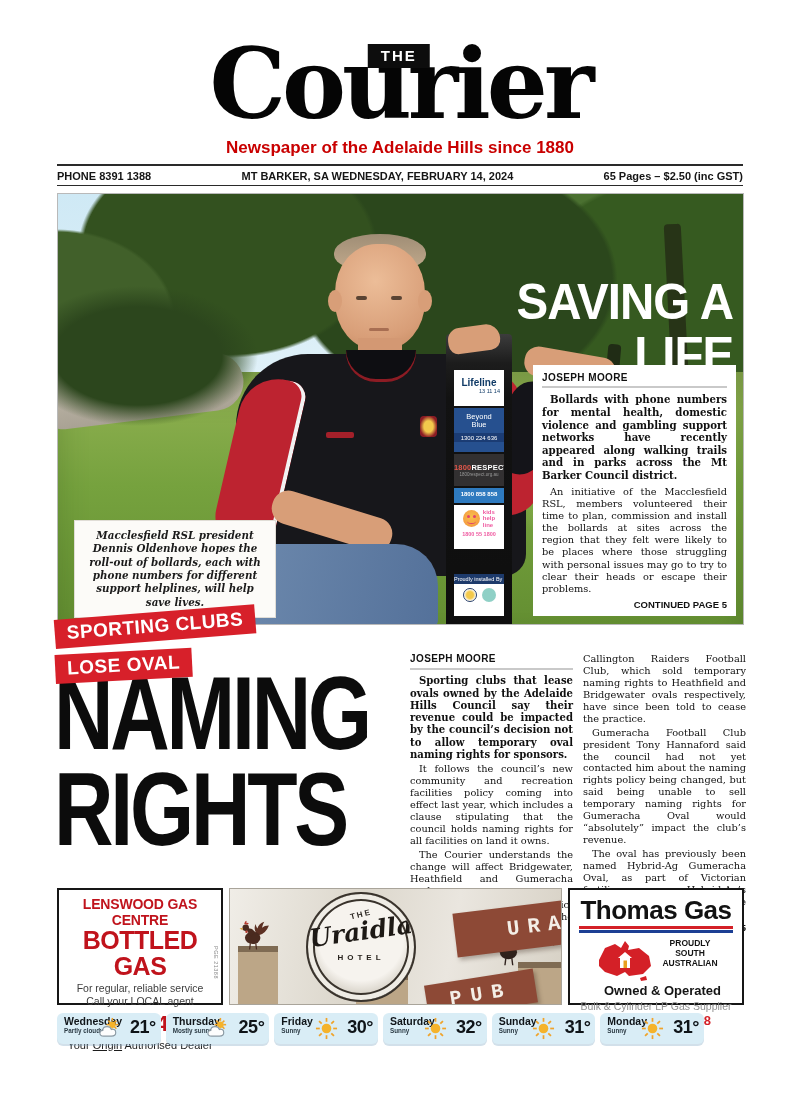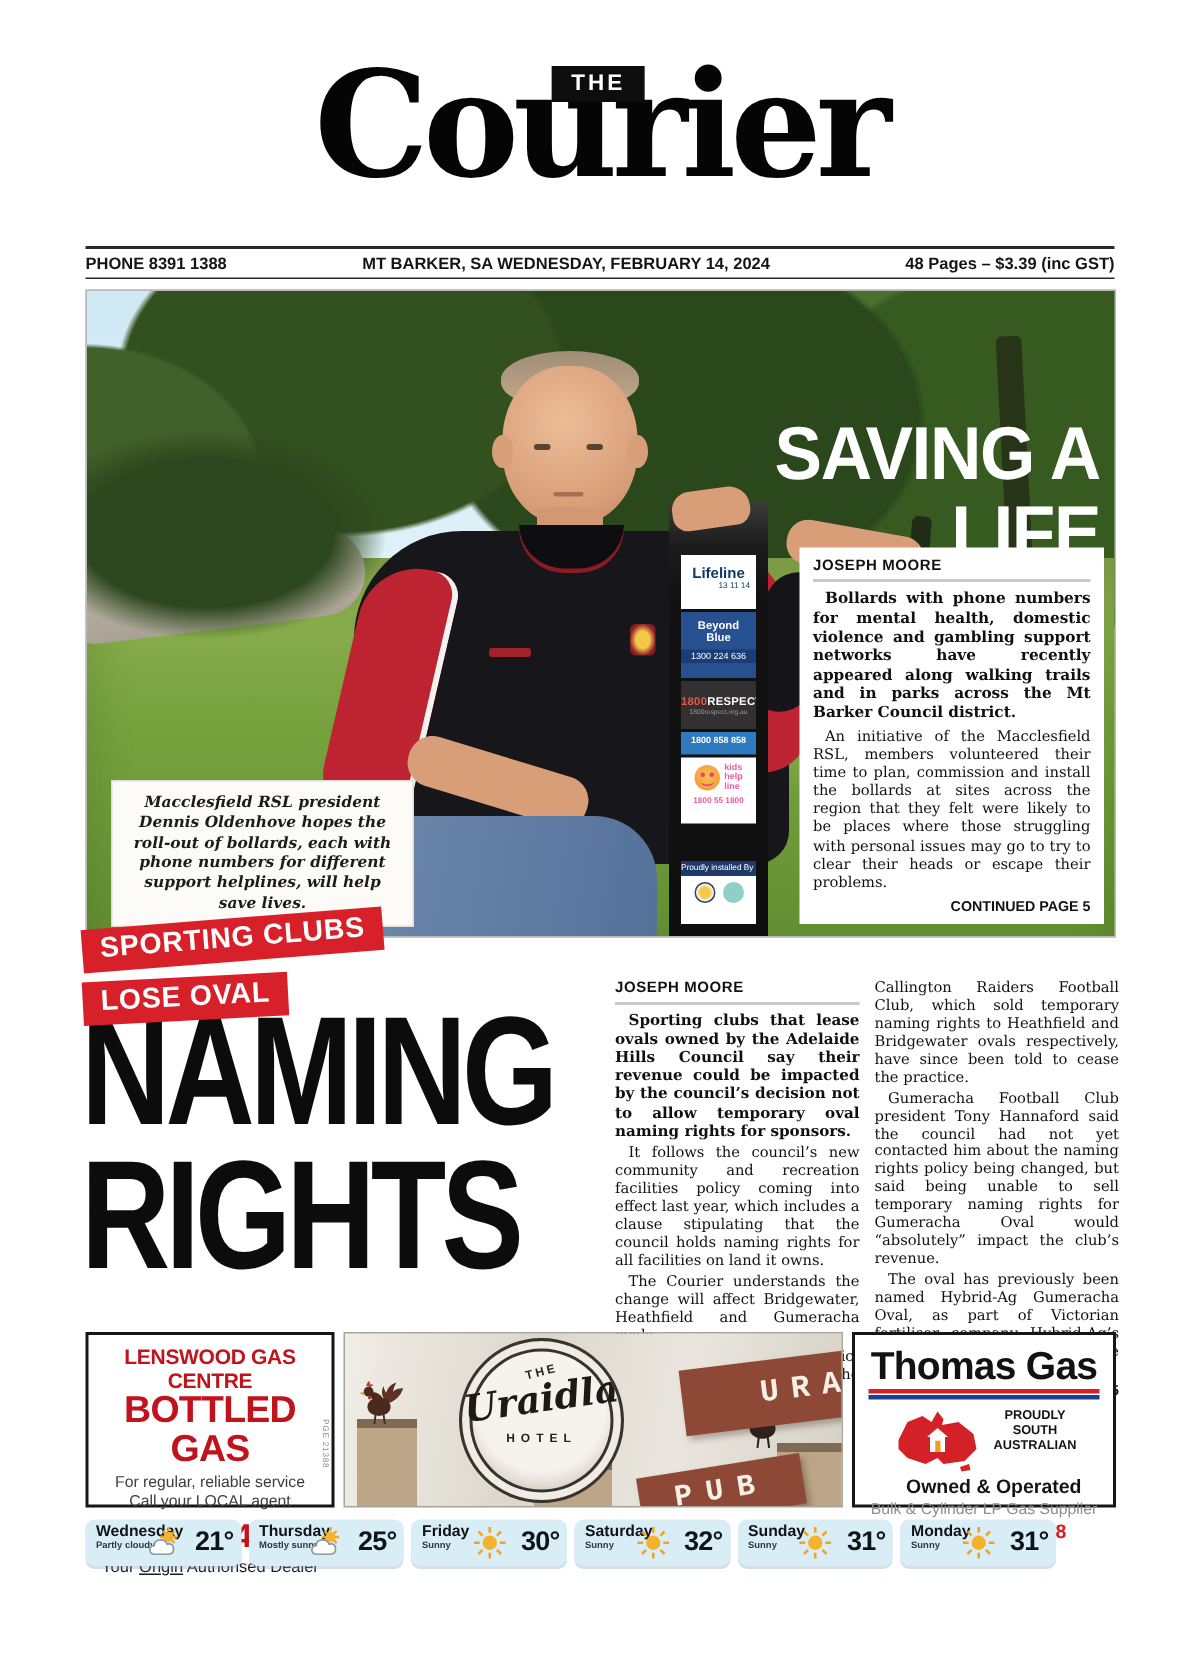--- a/index.html
+++ b/index.html
@@ -89,21 +89,21 @@
 
   
   .bollard { position:absolute; left:388px; top:140px; width:66px; height:292px; z-index:3;
     background:linear-gradient(#3c3c3c,#1c1c1c 10%,#121212 22%,#0e0e0e); border-radius:4px 4px 0 0; }
   .stickers { position:absolute; left:8px; top:36px; width:34px; }
   .stk { width:50px; margin-bottom:2px; overflow:hidden; text-align:center; }
   .stk-lifeline { background:#fff; height:36px; padding-top:7px; }
   .stk-lifeline .t { color:#0f3a66; font-weight:bold; font-size:10px; font-family:"Liberation Sans",sans-serif; }
   .stk-lifeline .p { color:#0f3a66; font-size:5.5px; text-align:right; padding-right:4px; }
   .stk-bb { background:#26508f; height:44px; padding-top:5px; }
-  .stk-bb .t { color:#fff; font-weight:bold; font-size:7.5px; line-height:1.05;text-align:center; }
+  .stk-bb .t { color:#fff; font-weight:normal; font-size:7.5px; line-height:1.05;text-align:center; }
   .stk-bb .bar { background:#1b3c74; color:#fff; font-size:6px; margin-top:4px; padding:2px 0 1px; }
   .stk-respect { background:#323031; height:32px; padding-top:9px; }
   .stk-respect .t { font-weight:bold; font-size:7.5px; letter-spacing:.2px; }
   .stk-respect .t .n { color:#e2574a; } .stk-respect .t .r { color:#fff; }
   .stk-respect .s { color:#9a9a9a; font-size:4.5px; }
   .stk-gamble { background:#2e7abf; height:15px; padding-top:3px; color:#fff; font-size:6px; font-weight:bold; }
   .stk-kids { background:#fff; height:44px; padding-top:4px; }
   .kids-row { display:flex; align-items:center; justify-content:center; gap:3px; }
   .kids-face { width:17px; height:17px; border-radius:50%;
     background:radial-gradient(circle at 50% 42%, #f9c04c, #f2913e); position:relative; }
@@ -215,25 +215,26 @@
   .wtemp { position:absolute; right:5px; top:4px; font-size:18px; font-weight:bold;
     letter-spacing:-.5px; color:#0f1418; }
 </style>
 </head>
 <body>
 
 <div class="page">
 
   <div class="masthead-title">Courier</div>
   <div class="masthead-kicker">THE</div>
+  <div class="masthead-tagline">Newspaper of the Adelaide Hills since 1880</div>
 
   <div class="infobar">
     <span>PHONE 8391 1388</span>
     <span>MT BARKER, SA  WEDNESDAY, FEBRUARY 14, 2024</span>
-    <span>48 Pages – $3.39 (inc GST)</span>
+    <span>65 Pages – $2.50 (inc GST)</span>
   </div>
 
   <div class="photo">
     <div class="ph-sky"></div>
     <div class="ph-trees"></div>
     <div class="ph-grass"></div>
     <div class="ph-grass-light"></div>
     <div class="ph-path"></div>
     <div class="ph-bush"></div>
     <div class="ph-trunk1"></div>

